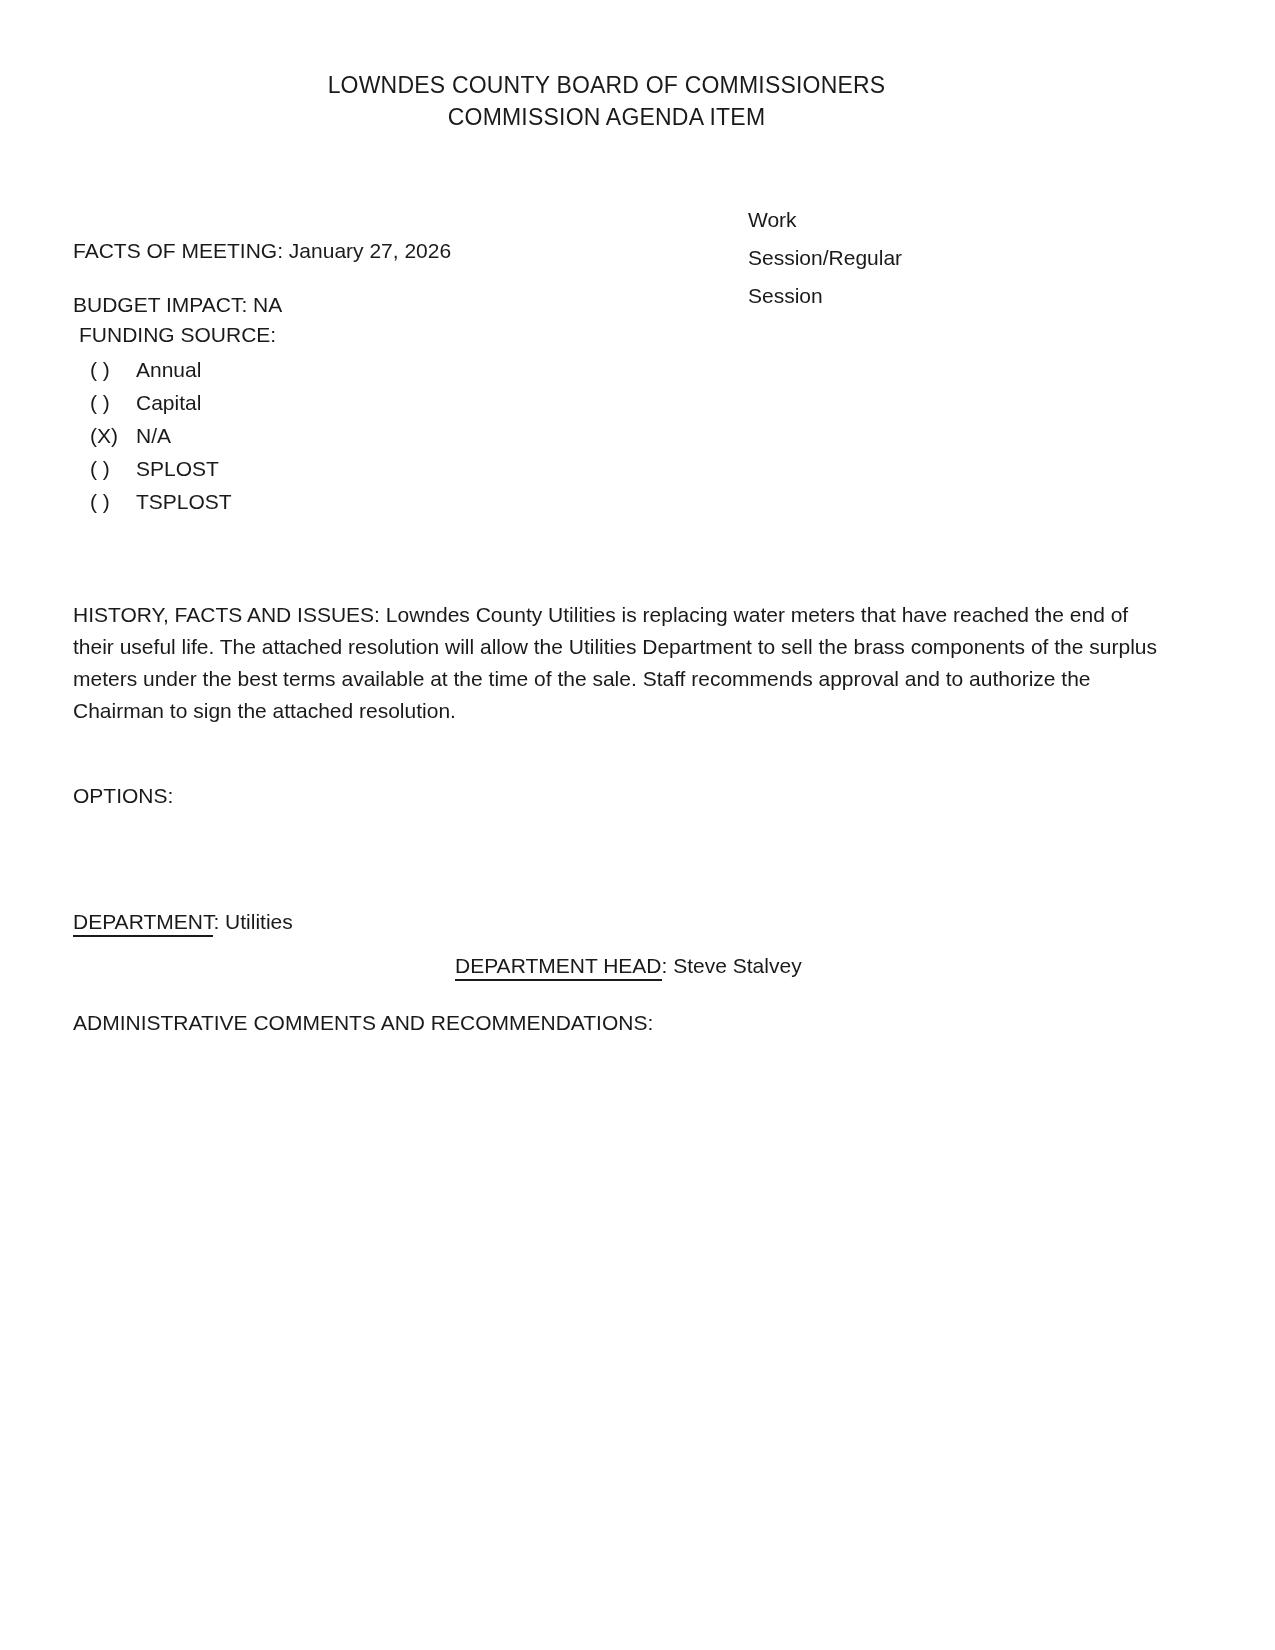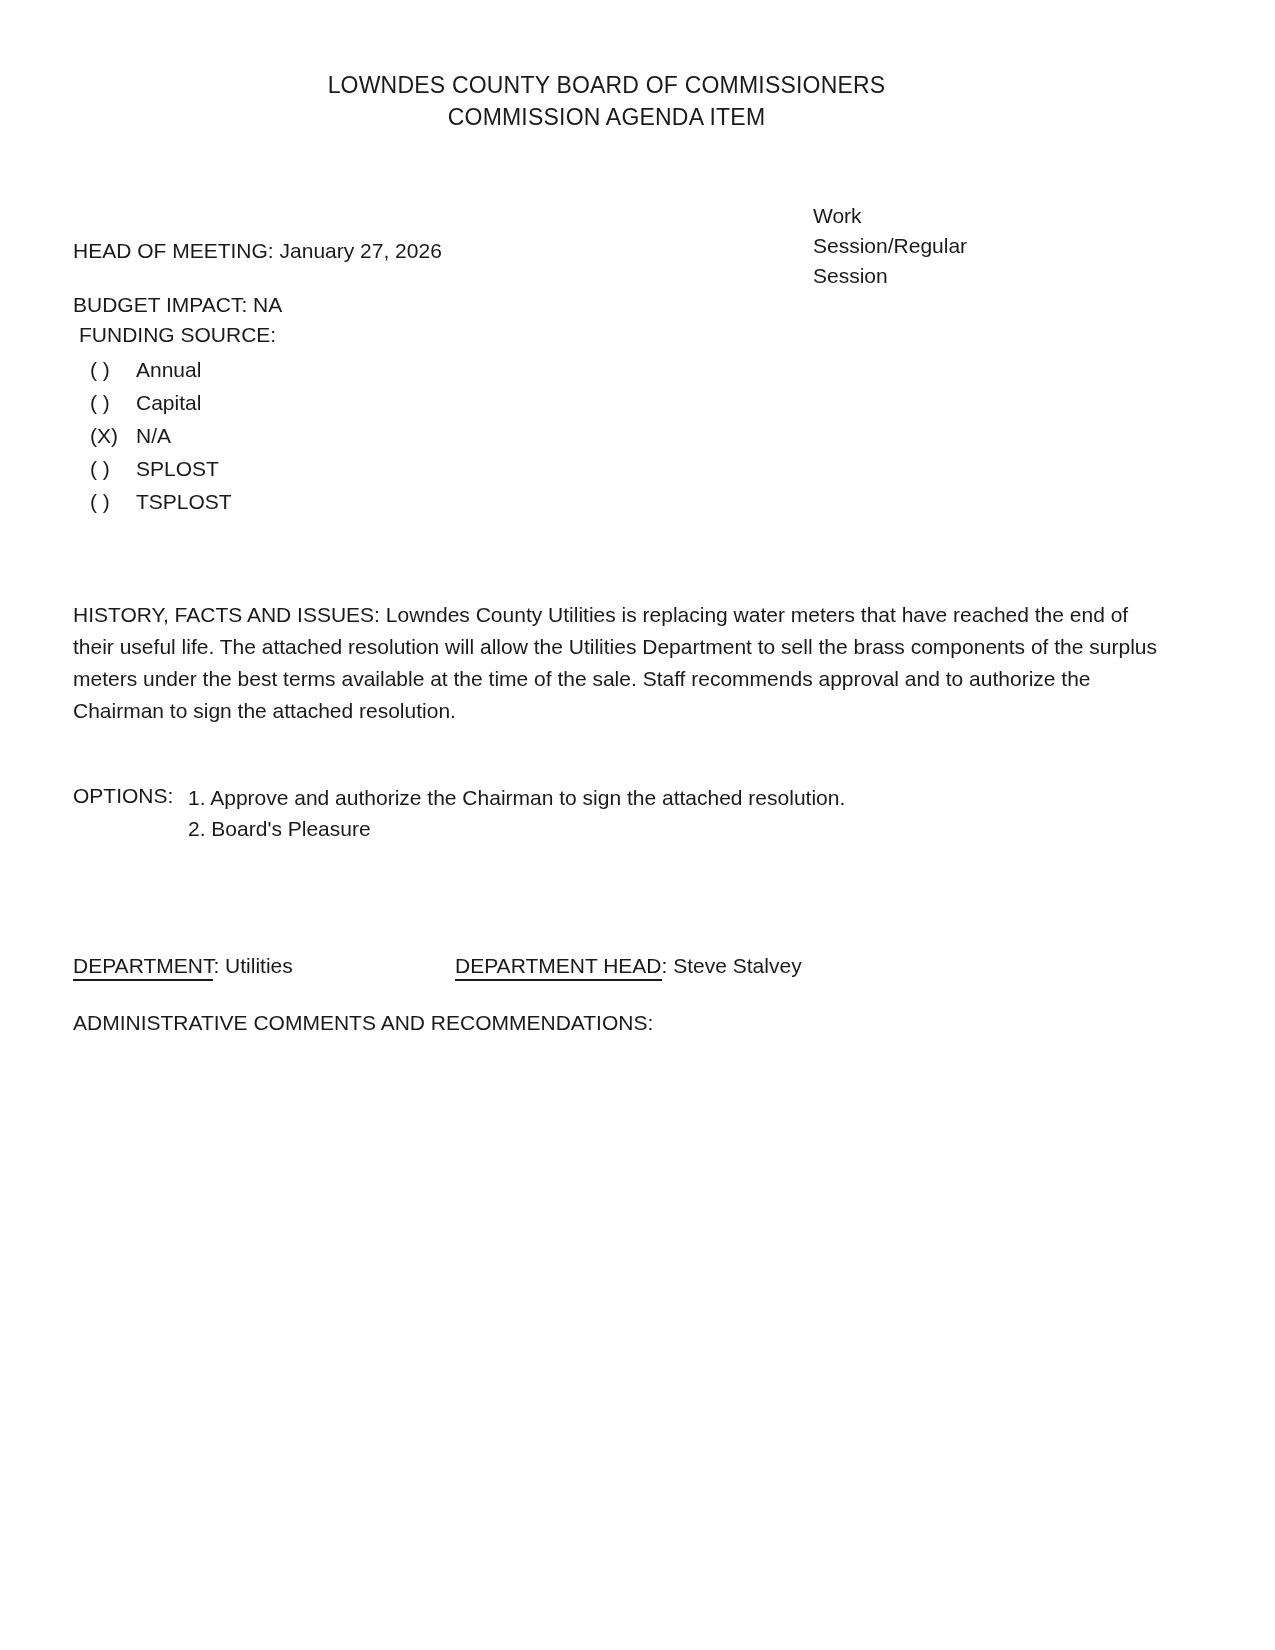--- a/index.html
+++ b/index.html
@@ -13,49 +13,49 @@
     font-size: 21px;
     line-height: 28px;
     overflow: hidden;
   }
   .abs { position: absolute; }
   .center-block { left: 73px; width: 1067px; text-align: center; }
   .title { font-size: 23px; letter-spacing: 0.2px; }
   .lbl { }
   .sep { }
   .u-label { border-bottom: 2px solid #1a1a1a; padding-bottom: 2px; }
-  .session-block { left: 813px; width: 162px; line-height: 30px; }
+  .session-block { left: 748px; width: 162px; line-height: 38px; }
   .fs-list { left: 90px; top: 356px; }
   .fs-row { display: flex; height: 33px; align-items: flex-start; }
   .fs-mark { width: 46px; flex: 0 0 46px; }
   .fs-label { }
   .county-action {
     left: 73px; top: 552px; width: 927px;
     border-bottom: 2px solid #1a1a1a; padding-bottom: 5px;
     white-space: nowrap; overflow: visible;
   }
   .history { left: 73px; top: 599px; width: 1085px; line-height: 32px; }
   .options-label { left: 73px; top: 782px; }
   .options-list { left: 188px; top: 782px; width: 950px; line-height: 31px; }
-  .dept-left { left: 73px; top: 952px; }
+  .dept-left { left: 73px; top: 908px; }
   .dept-right { left: 455px; top: 952px; }
 </style>
 </head>
 <body>
 
 <div class="page">
 
   <div class="abs center-block title" style="top:71px;">LOWNDES COUNTY BOARD OF COMMISSIONERS</div>
   <div class="abs center-block title" style="top:103px;">COMMISSION AGENDA ITEM</div>
 
 
   <div class="abs session-block" style="top:201px;">Work Session/Regular Session</div>
 
   <div class="abs" style="left:73px; top:237px;">
-    <span class="lbl">HEAD OF MEETING:</span>
+    <span class="lbl">FACTS OF MEETING:</span>
     <span>January 27, 2026</span>
   </div>
 
   <div class="abs" style="left:73px; top:291px;">
     <span class="lbl">BUDGET IMPACT:</span>
     <span>NA</span>
   </div>
 
   <div class="abs" style="left:79px; top:321px;">FUNDING SOURCE:</div>
 
@@ -82,24 +82,20 @@
     </div>
   </div>
 
 
   <div class="abs history">
     <span class="lbl">HISTORY, FACTS AND ISSUES:</span>
     <span>Lowndes County Utilities is replacing water meters that have reached the end of their useful life. The attached resolution will allow the Utilities Department to sell the brass components of the surplus meters under the best terms available at the time of the sale. Staff recommends approval and to authorize the Chairman to sign the attached resolution.</span>
   </div>
 
   <div class="abs options-label">OPTIONS:</div>
-  <div class="abs options-list">
-    <div>1. Approve and authorize the Chairman to sign the attached resolution.</div>
-    <div>2. Board's Pleasure</div>
-  </div>
 
 
   <div class="abs dept-left">
     <span class="u-label">DEPARTMENT</span><span class="sep">:</span>
     <span>Utilities</span>
   </div>
   <div class="abs dept-right">
     <span class="u-label">DEPARTMENT HEAD</span><span class="sep">:</span>
     <span>Steve Stalvey</span>
   </div>

